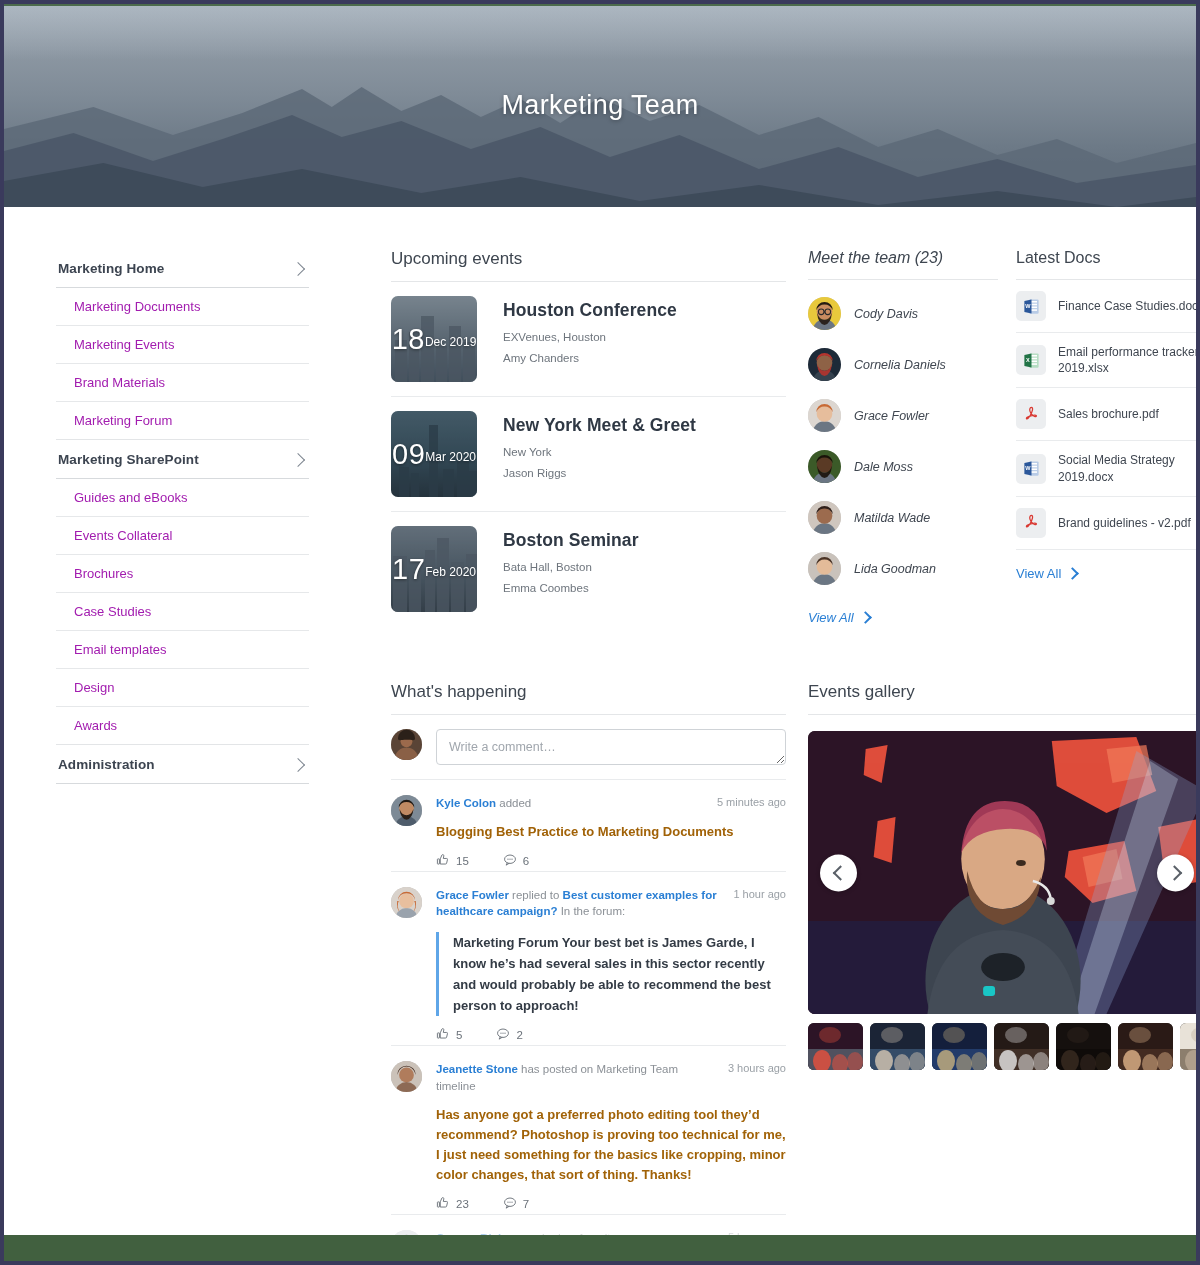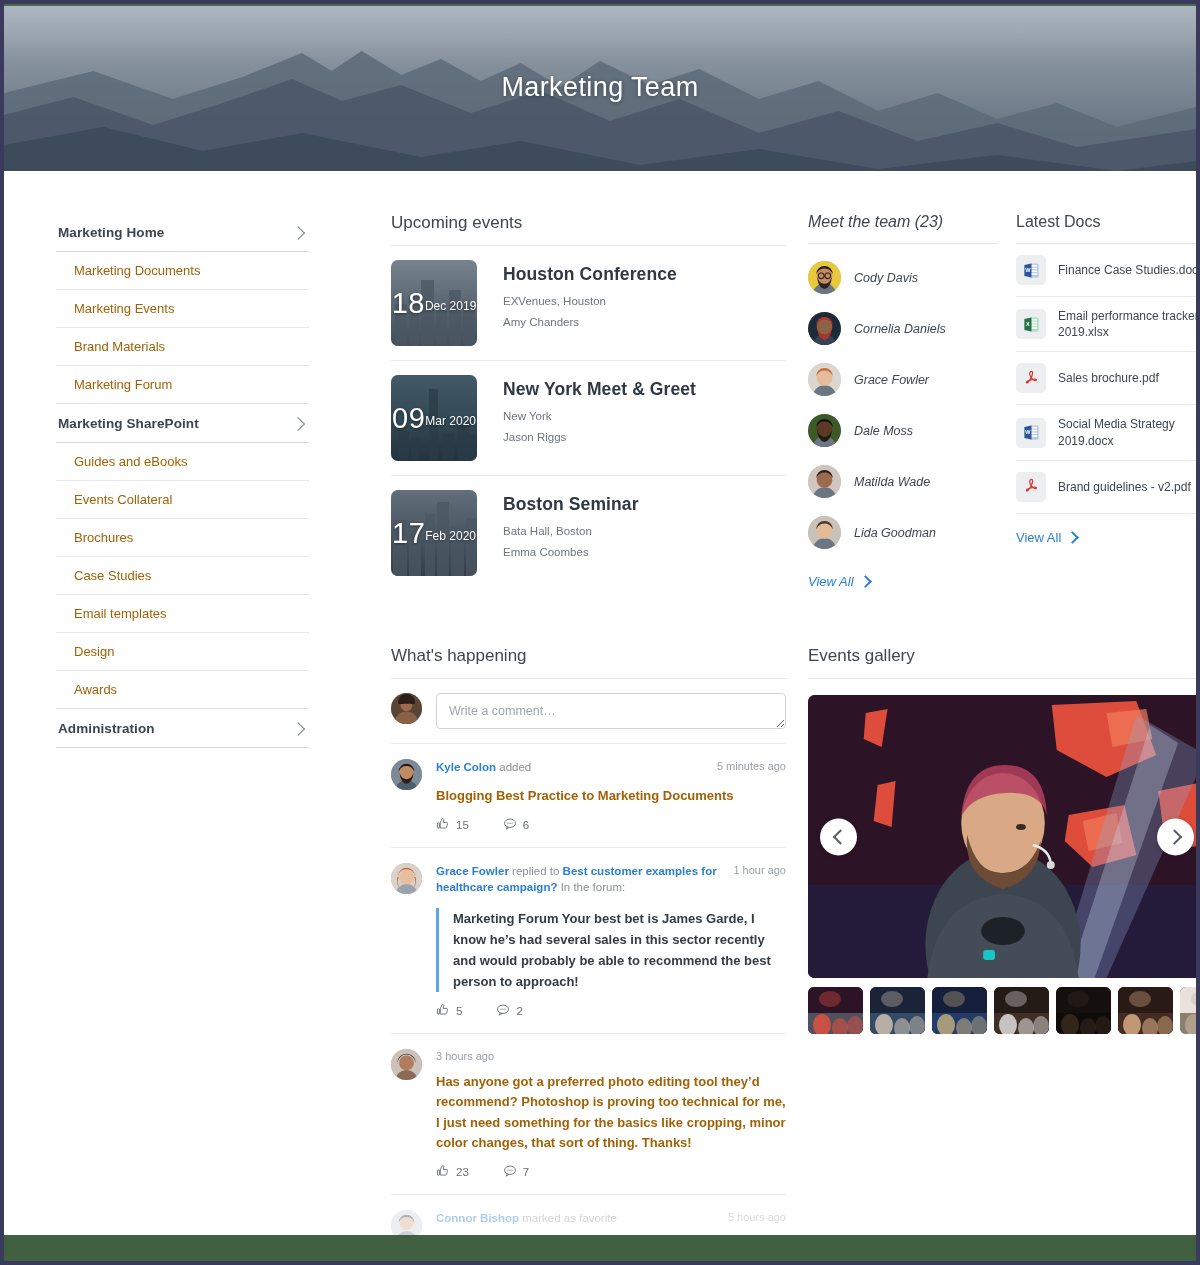--- a/index.html
+++ b/index.html
@@ -22,21 +22,21 @@
     content:"";position:absolute;left:0;top:0;width:100%;height:2px;
     background:#4c6b4c;z-index:60;
   }
   .bottombar{
     position:absolute;left:0;bottom:0;width:100%;height:26px;
     background:#41603f;z-index:55;
   }
 
   
   .hero{
-    position:relative;height:167px;overflow:hidden;
+    position:relative;height:203px;overflow:hidden;
     background:#6e7884;
   }
   .hero .sky{
     position:absolute;inset:0;
     background:linear-gradient(180deg,#98a3ad 0%,#8d98a3 22%,#7f8b97 45%,#6d7a87 70%,#5d6a78 100%);
   }
   .hero .cloudband{
     position:absolute;left:0;top:0;width:100%;height:56px;
     background:linear-gradient(180deg,rgba(190,200,210,.55),rgba(190,200,210,0));
   }
@@ -69,21 +69,21 @@
   .nav-head{
     display:flex;align-items:center;justify-content:space-between;
     padding:12px 2px 11px 2px;
     border-bottom:1px solid #d7dadd;
     cursor:pointer;
   }
   .nav-head .lbl{font-size:13.5px;font-weight:700;color:#3c4450;letter-spacing:.1px;}
   .chev{width:9px;height:9px;border-right:1.8px solid #7d858f;border-top:1.8px solid #7d858f;transform:rotate(45deg);margin-right:4px;}
   .nav-item{
     padding:11px 2px 11px 18px;
-    font-size:13px;color:#a16207;
+    font-size:13px;color:#a21caf;
     border-bottom:1px solid #e6e8ea;
     cursor:pointer;
   }
   .nav-item:last-child{border-bottom:none;}
 
   
   .sec-h{
     font-size:17px;color:#3e4650;font-weight:400;
     padding-bottom:12px;border-bottom:1px solid #e4e6e8;margin-bottom:0;
   }
@@ -132,21 +132,21 @@
   .doc-name{font-size:12px;color:#3f4650;margin-left:12px;line-height:1.35;}
   .comment-row{display:flex;align-items:flex-start;padding:14px 0 14px 0;border-bottom:1px solid #e9ebed;}
   .av{width:31px;height:31px;border-radius:50%;flex:0 0 31px;overflow:hidden;background:#bbb;position:relative;}
   .ta{
     margin-left:14px;flex:1;height:36px;box-sizing:border-box;
     border:1px solid #cfd3d7;border-radius:4px;background:#fff;
     font-family:inherit;font-size:12.5px;color:#4a515a;
     padding:10px 12px;resize:vertical;outline:none;
   }
   .ta::placeholder{color:#a0a6ad;}
-  .post{display:flex;align-items:flex-start;padding:15px 0 14px 0;border-bottom:1px solid #e9ebed;}
+  .post{display:flex;align-items:flex-start;padding:15px 0 2px 0;border-bottom:1px solid #e9ebed;}
   .post-body{margin-left:14px;flex:1;min-width:0;}
   .post-head{display:flex;align-items:flex-start;justify-content:space-between;gap:10px;}
   .post-meta{font-size:11.5px;color:#8b9096;line-height:1.45;}
   .post-meta .a{color:#2a7fd4;font-weight:700;}
   .post-meta .l{color:#2a7fd4;font-weight:700;}
   .post-time{font-size:11px;color:#9aa0a6;white-space:nowrap;padding-top:1px;}
   .post-text{font-size:13px;color:#a16207;font-weight:700;margin-top:10px;line-height:1.55;}
   .quote{
     border-left:3px solid #5fa6e8;padding-left:14px;margin-top:12px;
     font-size:13px;color:#333b45;font-weight:700;line-height:1.62;
@@ -387,20 +387,21 @@
               </div>
               <div class="post">
                 <div class="av"><svg viewBox="0 0 40 40" width="31" height="31">
                     <rect width="40" height="40" fill="#cbc2b9"></rect>
                     <ellipse cx="20" cy="40" rx="14" ry="13" fill="#8d6a55"></ellipse>
                     <circle cx="20" cy="18" r="9.5" fill="#b07c5c"></circle>
                     <path d="M8 18 a12 12 0 0 1 24 0 q-3-11 -12-11 q-9 0-12 11z" fill="#4a3226"></path>
                   </svg></div>
                 <div class="post-body">
                   <div class="post-head">
+                    <div class="post-meta"><span class="a">Jeanette Stone</span> <span>has posted on Marketing Team timeline</span></div>
                     <div class="post-time">3 hours ago</div>
                   </div>
                   <div class="post-text">Has anyone got a preferred photo editing tool they’d recommend? Photoshop is proving too technical for me, I just need something for the basics like cropping, minor color changes, that sort of thing. Thanks!</div>
                   <div class="acts">
                     <div class="act">
                       <span><svg viewBox="0 0 18 18" width="14" height="14">
                           <path d="M5.5 7.5 L7.6 2.6 a1.4 1.4 0 0 1 2.5 1 L9.4 7 h4 a1.3 1.3 0 0 1 1.3 1.6 l-1 4.4 a1.6 1.6 0 0 1 -1.6 1.2 H5.5 Z" fill="none" stroke="#6a7179" stroke-width="1.2" stroke-linejoin="round"></path>
                           <rect x="1.8" y="7.6" width="2.6" height="6.6" rx=".6" fill="none" stroke="#6a7179" stroke-width="1.2"></rect>
                         </svg></span>
                       <span>23</span>

